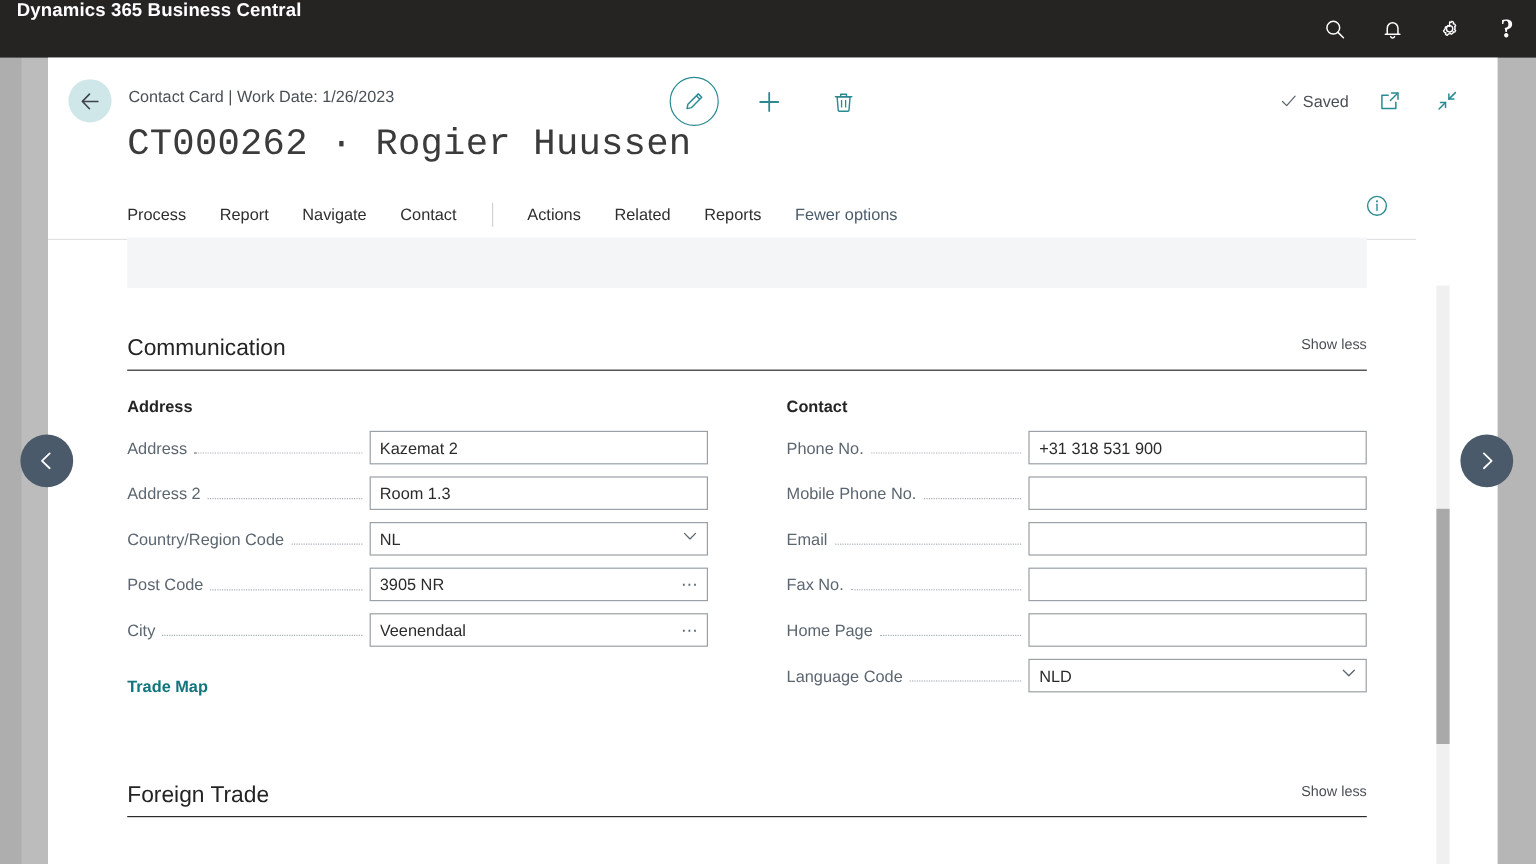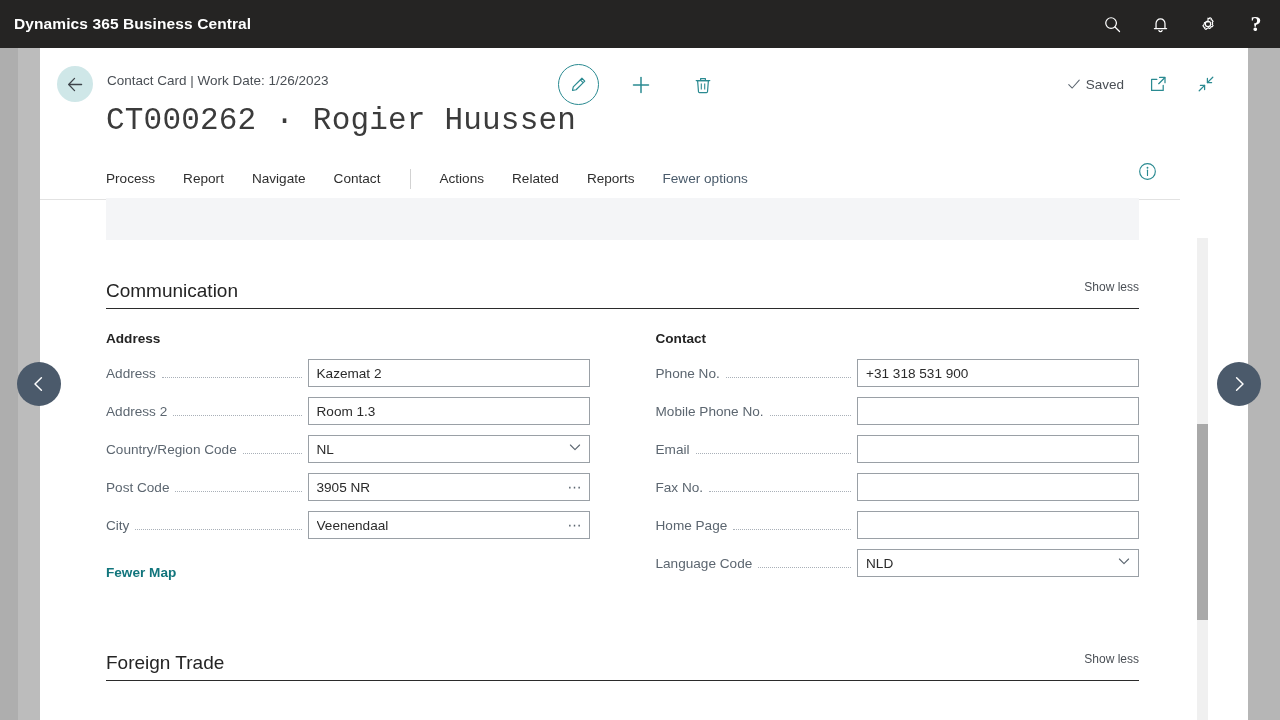--- a/index.html
+++ b/index.html
@@ -29,21 +29,21 @@
   }
   .gutter-right {
     position: absolute; left: 1248px; top: 48px; width: 32px; height: 672px;
     background: #b6b6b6;
   }
 
   
   .appbar {
     position: absolute; left: 0; top: 0; width: 1280px; height: 48px;
     background: #252423;
-    display: flex; align-items: center;
+    display: flex; 
   }
   .appbar-title {
     color: #ffffff;
     font-size: 15.5px;
     font-weight: bold;
     letter-spacing: .1px;
     margin-left: 14px;
   }
   .appbar-icons {
     margin-left: auto;
@@ -440,21 +440,21 @@
 
           <div class="field">
             <span class="field-label">City</span>
             <span class="leader"></span>
             <span class="ctrl">
               <input type="text" value="Veenendaal" style="">
               <span class="ellipsis">⋯</span>
             </span>
           </div>
 
-          <div class="show-map">Fewer Map</div>
+          <div class="show-map">Trade Map</div>
         </div>
 
         <div class="col">
           <div class="col-title">Contact</div>
 
           <div class="field">
             <span class="field-label">Phone No.</span>
             <span class="leader"></span>
             <span class="ctrl">
               <input type="text" value="+31 318 531 900" style="">

